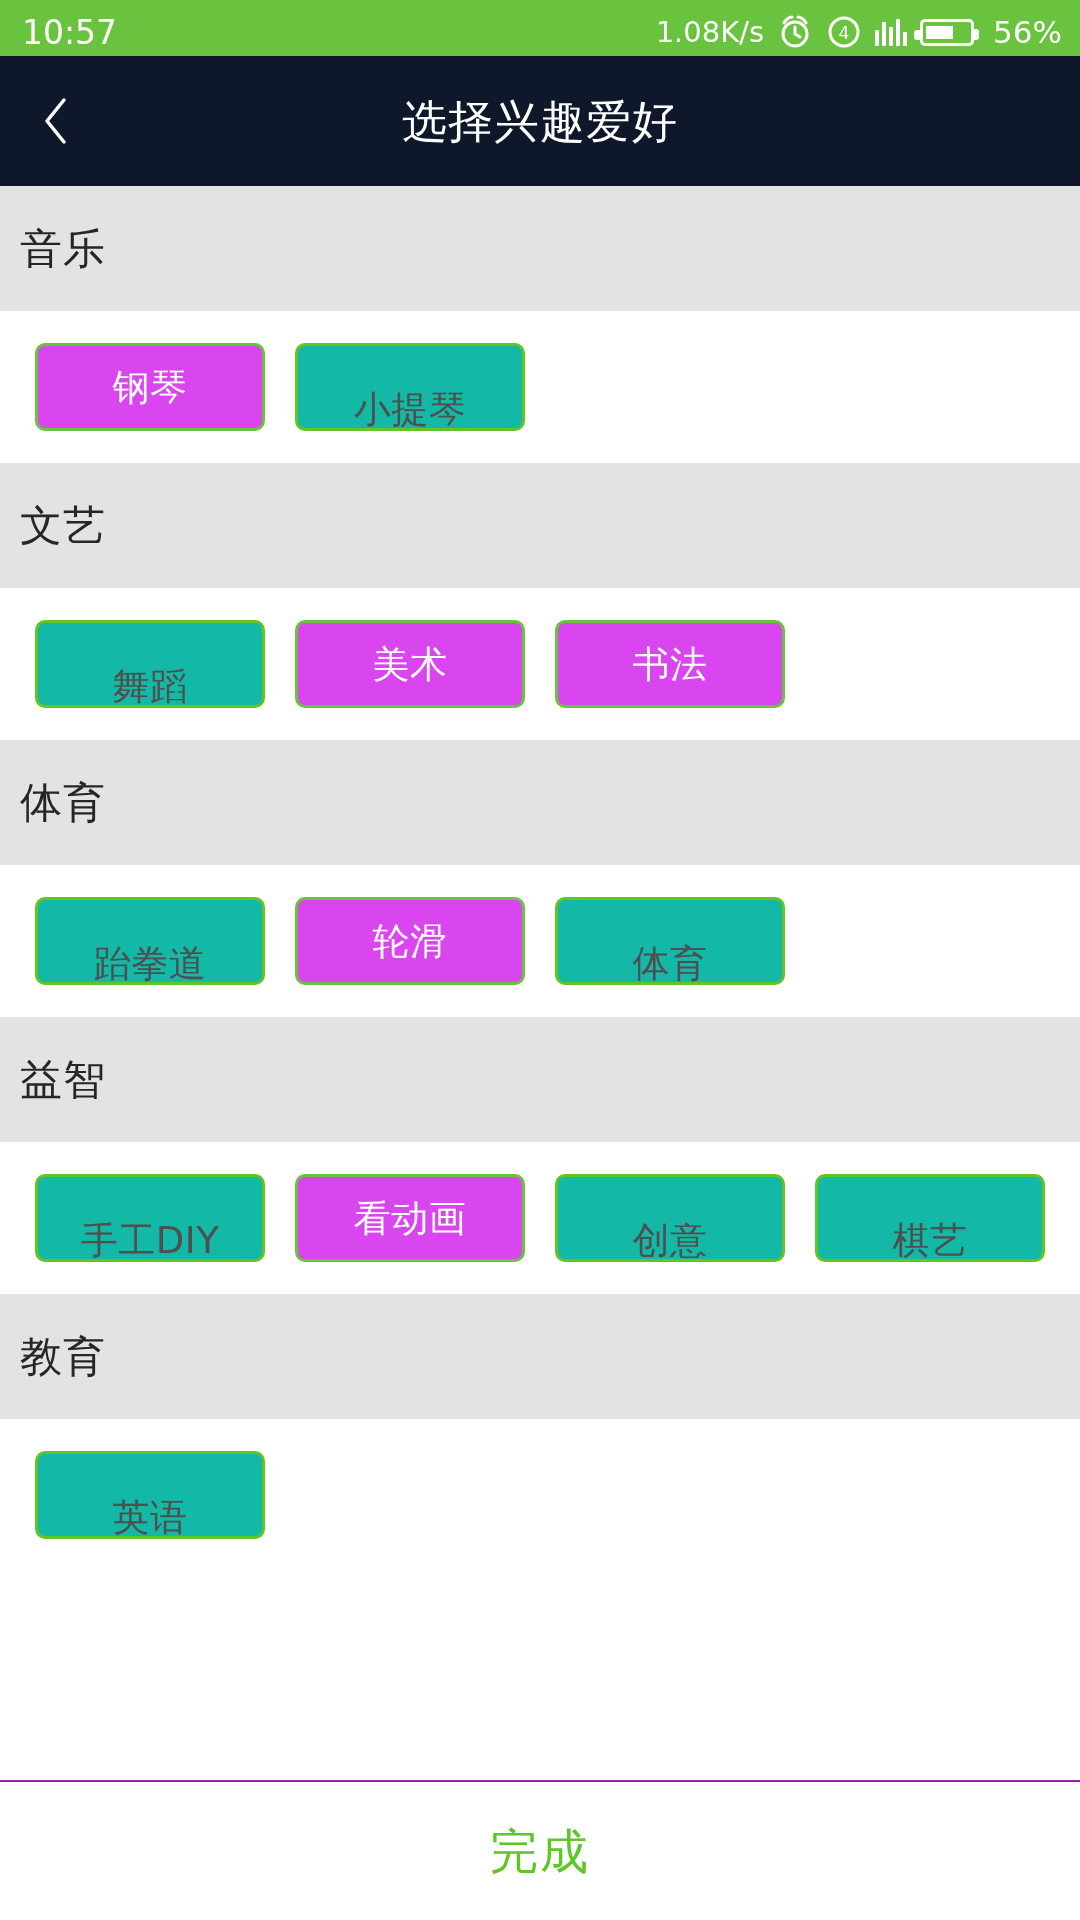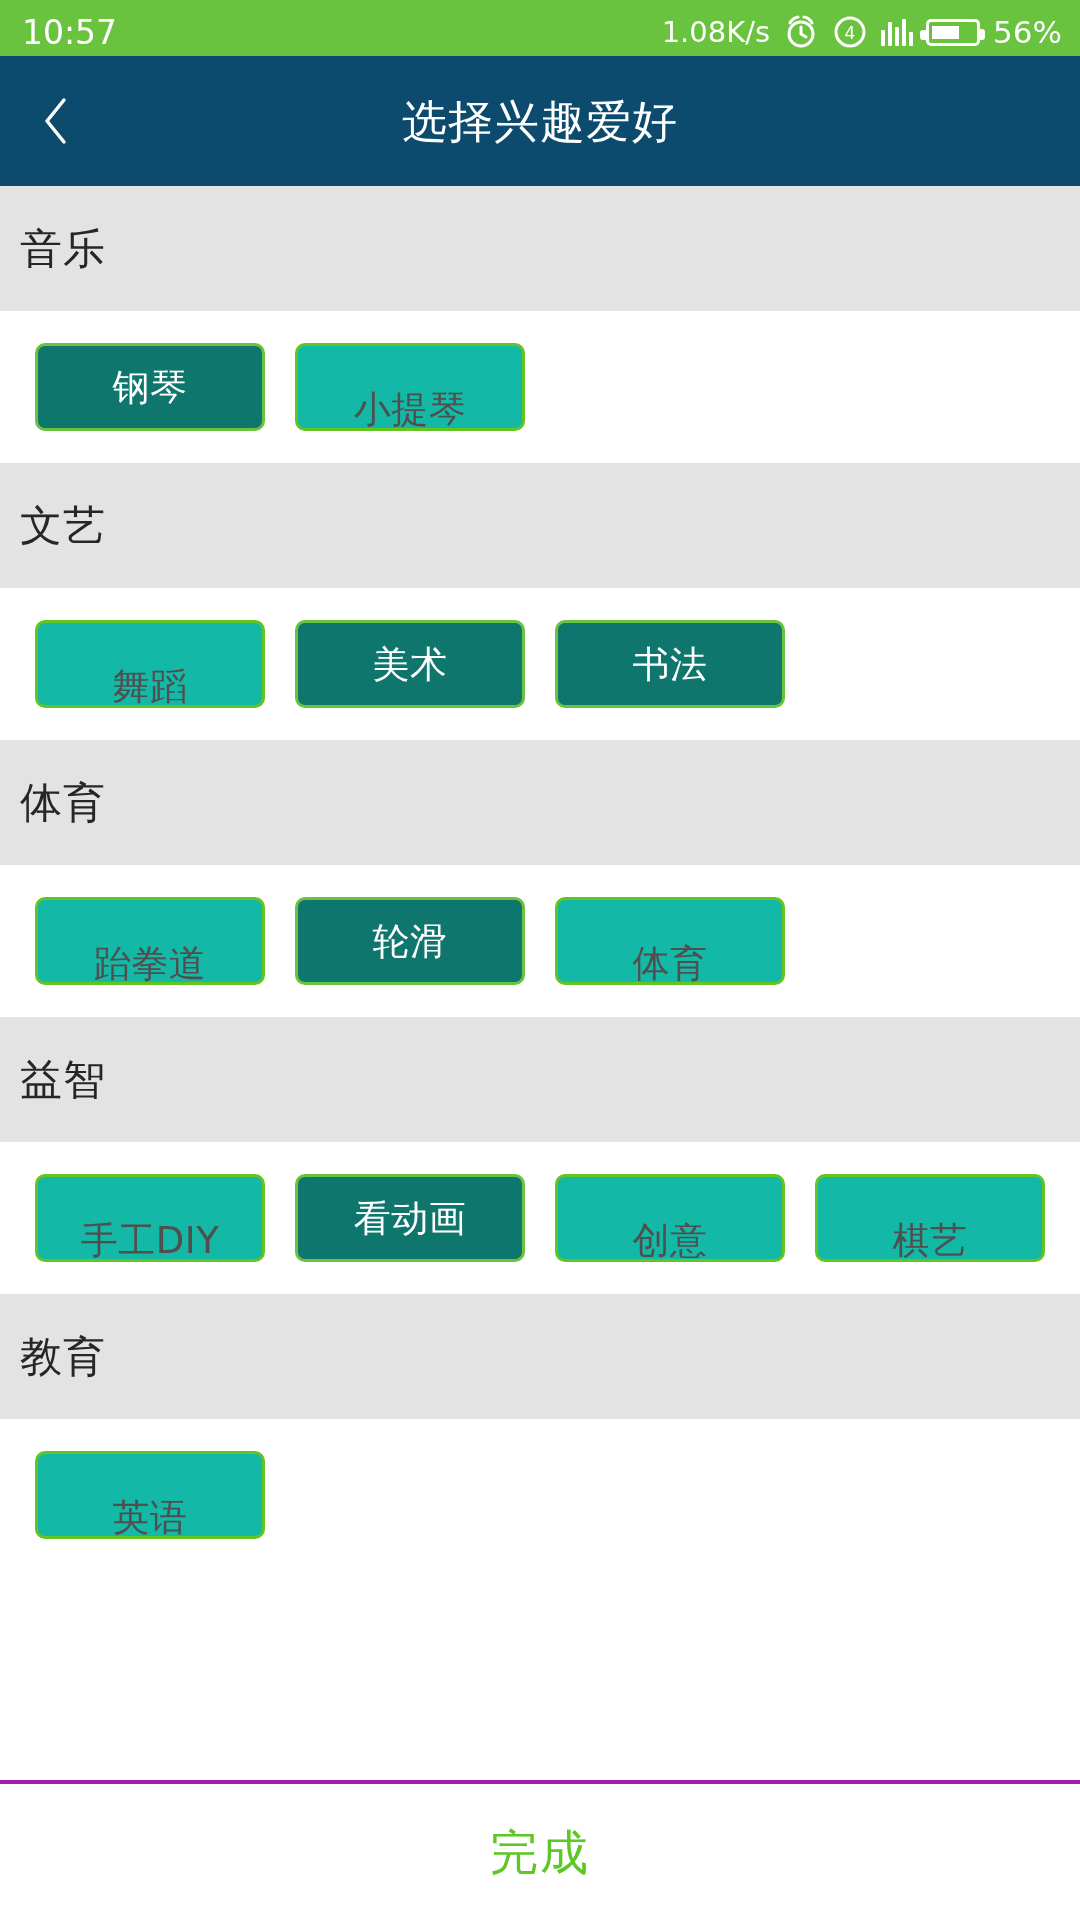--- a/index.html
+++ b/index.html
@@ -23,21 +23,21 @@
     background:#6ac33e;
     display:flex; align-items:center;
     padding:8px 18px 0 22px;
     color:#ffffff;
     flex:0 0 auto;
   }
   .sb-time { font-size:33px; letter-spacing:0px; line-height:1; }
   .sb-right { margin-left:auto; display:flex; align-items:center; gap:13px; }
   .sb-net { font-size:29px; line-height:1; }
   .ic { display:inline-flex; align-items:center; justify-content:center; }
-  .sb-batt-text { font-size:31px; line-height:1; margin-left:0; }
+  .sb-batt-text { font-size:31px; line-height:1; margin-left:6px; }
 
   
   .batt {
     position:relative;
     width:54px; height:27px;
     border:3px solid #ffffff;
     border-radius:5px;
     display:flex; align-items:center;
   }
   .batt::after {
@@ -57,21 +57,21 @@
     width:6px; height:10px; background:#ffffff; border-radius:3px 0 0 3px;
   }
 
   
   .sig { display:flex; align-items:flex-end; gap:3px; height:28px; }
   .sig i { display:block; width:4px; background:#ffffff; border-radius:1px; }
 
   
   .navbar {
     height:130px;
-    background:#0c4a6e;
+    background:#0f172a;
     display:flex; align-items:center;
     position:relative;
     flex:0 0 auto;
   }
   .nav-back {
     width:110px; height:130px;
     display:flex; align-items:center; justify-content:center;
     cursor:pointer;
   }
   .chev {
@@ -125,31 +125,31 @@
     flex:0 0 auto;
     letter-spacing:0.5px;
   }
   .chip.off {
     background:#14b8a6;
     border:3px solid #62c522;
     color:#4f4f4f;
     align-items:flex-end;
   }
   .chip.on {
-    background:#0f766e;
+    background:#d946ef;
     border:3px solid #6ac33e;
     color:#ffffff;
   }
 
   
   .footer {
     flex:0 0 auto;
     height:140px;
     background:#ffffff;
-    border-top:4px solid #a21caf;
+    border-top:2px solid #a21caf;
     display:flex; align-items:center; justify-content:center;
     cursor:pointer;
   }
   .footer-label {
     color:#5fc627;
     font-size:48px;
     line-height:1;
     letter-spacing:2px;
   }
 </style>

